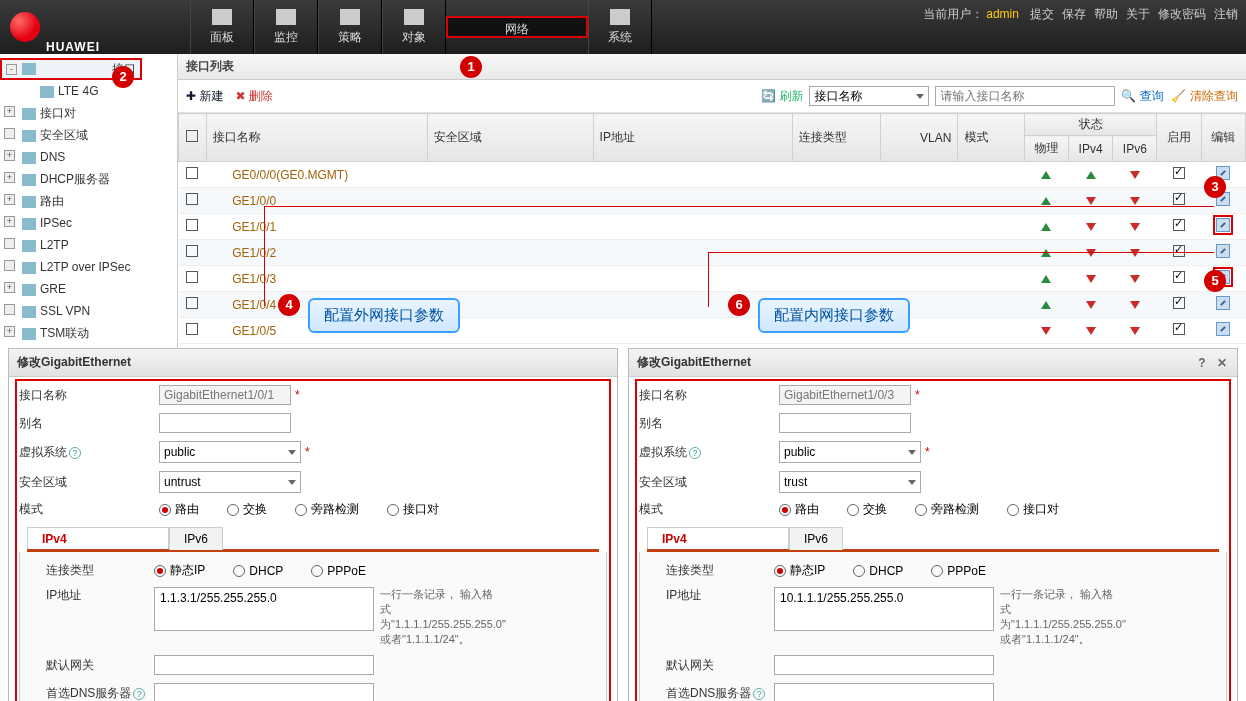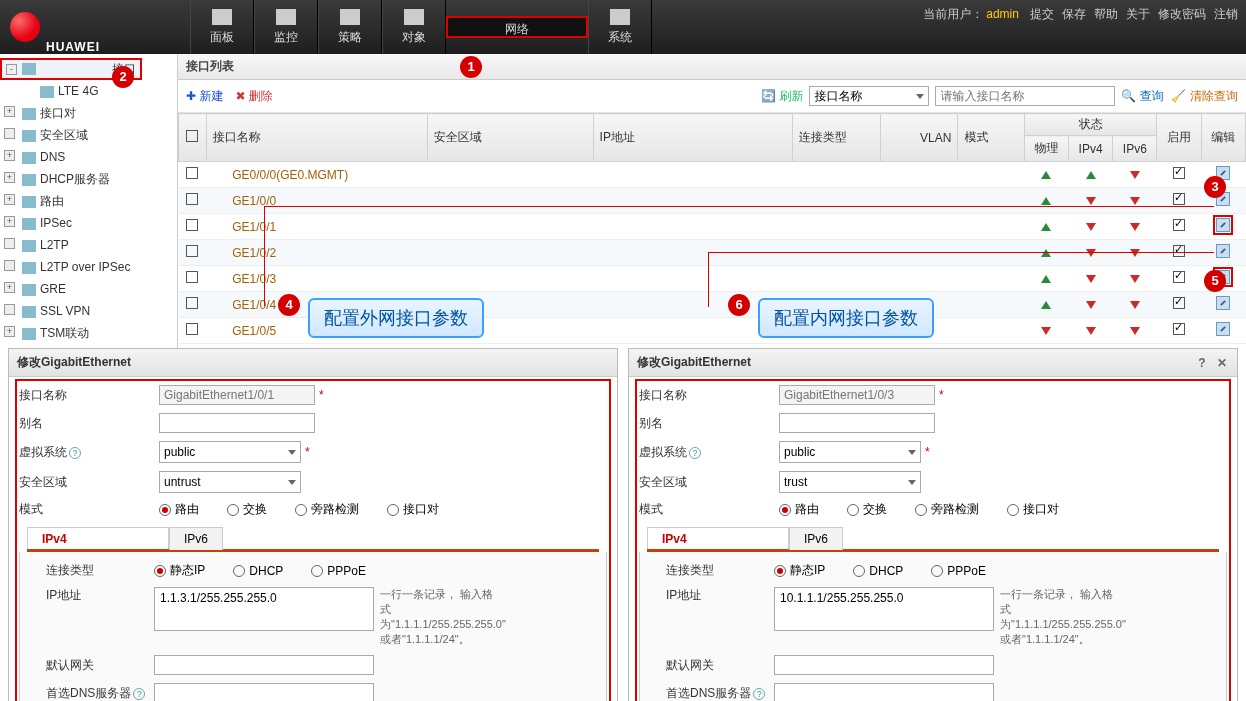--- a/index.html
+++ b/index.html
@@ -24,21 +24,21 @@
 .tree-item { padding:3px 6px 3px 22px; position:relative; cursor:pointer; line-height:16px; color:#333; white-space:nowrap; }
 .tree-item .exp { position:absolute; left:4px; top:4px; width:11px; height:11px; border:1px solid #999; background:#eee; font-size:9px; line-height:9px; text-align:center; color:#555; }
 .tree-item .tic { display:inline-block; width:14px; height:12px; background:#8bc; margin-right:4px; vertical-align:middle; }
 .tree-item.sel { border:2px solid #d00; padding:1px 4px 1px 20px; background:#eef3fa; }
 .tree-item.child { padding-left:40px; }
 
 
 .content { flex:1; position:relative; }
 .panel-hd { background:linear-gradient(#f8f8f8,#e8e8e8); border-bottom:1px solid #ccc; padding:4px 8px; font-weight:bold; color:#444; }
 .toolbar { padding:6px 8px; display:flex; align-items:center; border-bottom:1px solid #e3e3e3; }
-.tb-btn { color:#1d4ed8; margin-right:12px; cursor:pointer; }
+.tb-btn { color:#0f172a; margin-right:12px; cursor:pointer; }
 .tb-btn.del { color:#c33; }
 .toolbar .spacer { flex:1; }
 .refresh { color:#2b6; margin-right:6px; cursor:pointer; }
 .filter-sel { width:120px; height:20px; border:1px solid #aaa; background:#fff; padding:0 4px; margin-right:6px; display:inline-flex; align-items:center; justify-content:space-between; cursor:pointer; }
 .filter-sel .arr { border-left:4px solid transparent; border-right:4px solid transparent; border-top:5px solid #666; }
 .filter-inp { width:180px; height:20px; border:1px solid #aaa; padding:0 4px; color:#999; margin-right:6px; }
 .search-btn { color:#06c; cursor:pointer; margin-right:8px; }
 .clear-btn { color:#c60; cursor:pointer; }
 
 .tbl { width:100%; border-collapse:collapse; }
@@ -50,34 +50,34 @@
 .arrow-up { width:0;height:0;border-left:5px solid transparent;border-right:5px solid transparent;border-bottom:8px solid #2b8a3e; display:inline-block; }
 .arrow-dn { width:0;height:0;border-left:5px solid transparent;border-right:5px solid transparent;border-top:8px solid #c92a2a; display:inline-block; }
 .chk { display:inline-block; width:12px; height:12px; border:1px solid #555; position:relative; }
 .chk.on::after { content:"✓"; position:absolute; top:-3px; left:0; font-size:11px; color:#000; }
 .edit-ico { width:14px; height:14px; background:#cde; border:1px solid #69c; display:inline-block; cursor:pointer; position:relative; }
 .edit-ico::after { content:""; position:absolute; width:6px; height:2px; background:#369; top:5px; left:3px; transform:rotate(-45deg); }
 .edit-ico.boxed { outline:2px solid #d00; outline-offset:1px; }
 
 
 .num-badge { position:absolute; width:22px; height:22px; border-radius:50%; background:#d40000; color:#fff; font-weight:bold; text-align:center; line-height:22px; font-size:13px; z-index:50; }
-.callout { position:absolute; background:linear-gradient(#eaf4ff,#d0e8ff); border:2px solid #3aa0ff; border-radius:6px; padding:6px 14px; color:#0053a0; font-size:18px; z-index:40; }
+.callout { position:absolute; background:linear-gradient(#eaf4ff,#d0e8ff); border:2px solid #3aa0ff; border-radius:6px; padding:6px 14px; color:#0053a0; font-size:15px; z-index:40; }
 .redline { position:absolute; background:#d00; z-index:29; }
 
 
 .dialogs { display:flex; gap:10px; padding:0 8px 8px; }
 .dlg { flex:1; border:1px solid #bbb; background:#fff; position:relative; }
 .dlg-hd { background:linear-gradient(#f4f4f4,#e2e2e2); padding:5px 8px; font-weight:bold; color:#333; border-bottom:1px solid #ccc; display:flex; align-items:center; }
 .dlg-hd .sp { flex:1; }
 .dlg-hd .hic { width:14px; height:14px; margin-left:6px; color:#666; cursor:pointer; text-align:center; line-height:14px; }
 .dlg-body { padding:8px 10px; }
 .frm-row { display:flex; align-items:center; margin-bottom:8px; }
 .frm-row .lbl { width:140px; color:#333; }
 .frm-row .lbl .help { display:inline-block; width:12px; height:12px; border:1px solid #6aa; border-radius:50%; color:#399; font-size:9px; line-height:11px; text-align:center; margin-left:2px; }
-.txt { width:156px; height:20px; border:1px solid #aaa; padding:0 4px; background:#fff; }
+.txt { width:132px; height:20px; border:1px solid #aaa; padding:0 4px; background:#fff; }
 .txt.ro { background:#f4f4f4; color:#777; }
 .sel { width:142px; height:22px; border:1px solid #aaa; background:#fff; display:inline-flex; align-items:center; justify-content:space-between; padding:0 4px; cursor:pointer; }
 .sel .arr { border-left:4px solid transparent; border-right:4px solid transparent; border-top:5px solid #666; }
 .req { color:#c00; margin-left:4px; }
 .radio { display:inline-flex; align-items:center; margin-right:28px; cursor:pointer; }
 .radio .r { width:12px; height:12px; border:1px solid #666; border-radius:50%; margin-right:4px; display:inline-flex; align-items:center; justify-content:center; }
 .radio.on .r::after { content:""; width:6px; height:6px; background:#c00; border-radius:50%; }
 .subtabs { border-bottom:3px solid #c2410c; margin:6px 8px 0; }
 .subtab { display:inline-block; padding:4px 14px; border:1px solid #ccc; border-bottom:none; background:#f2f2f2; cursor:pointer; position:relative; top:1px; }
 .subtab.sel { background:#fff; color:#c00; font-weight:bold; }

